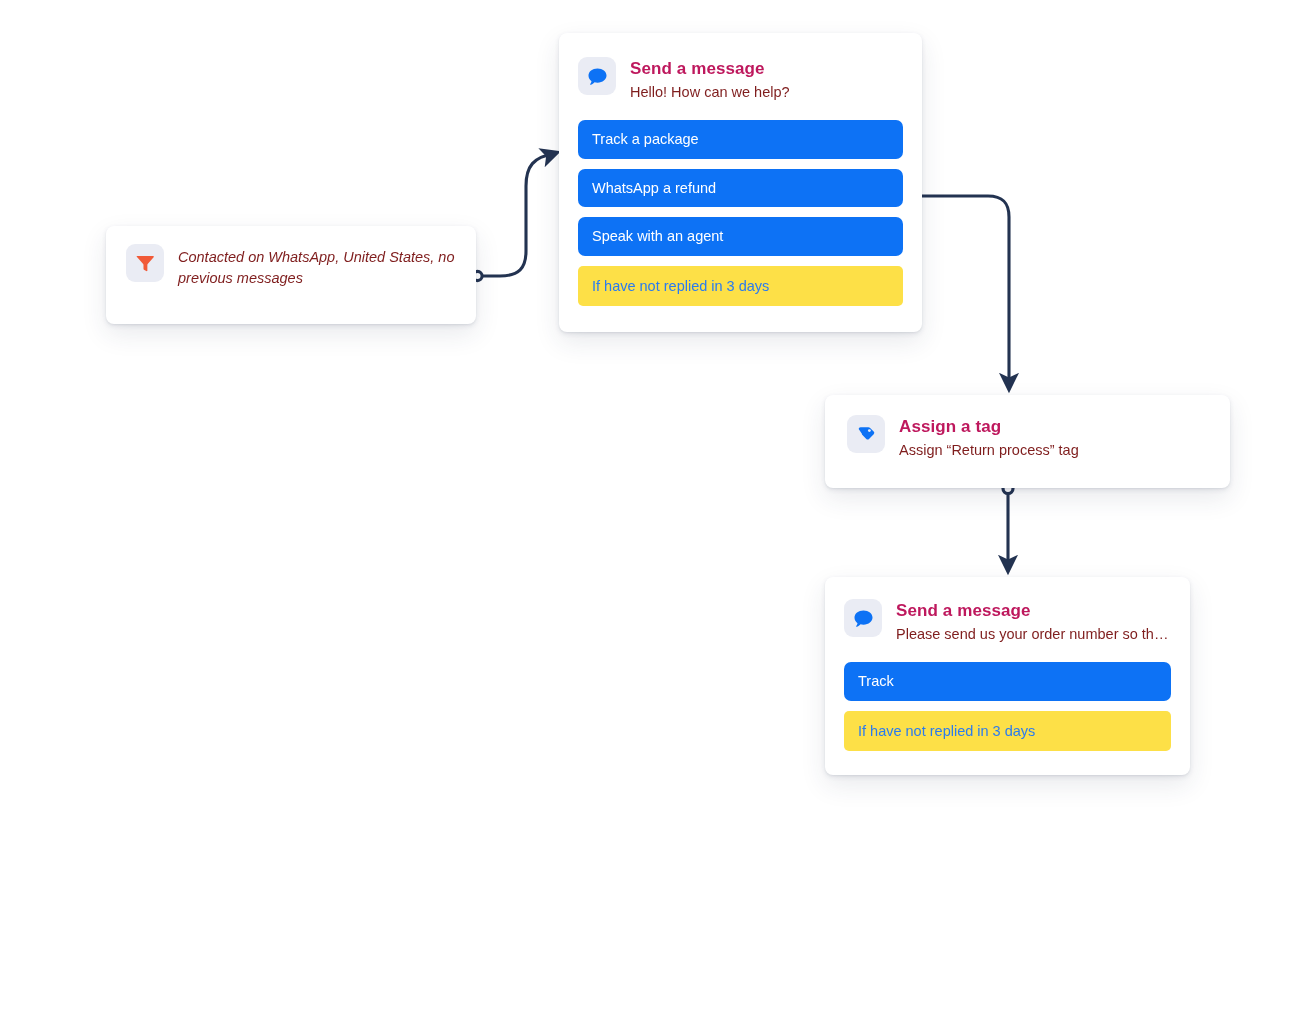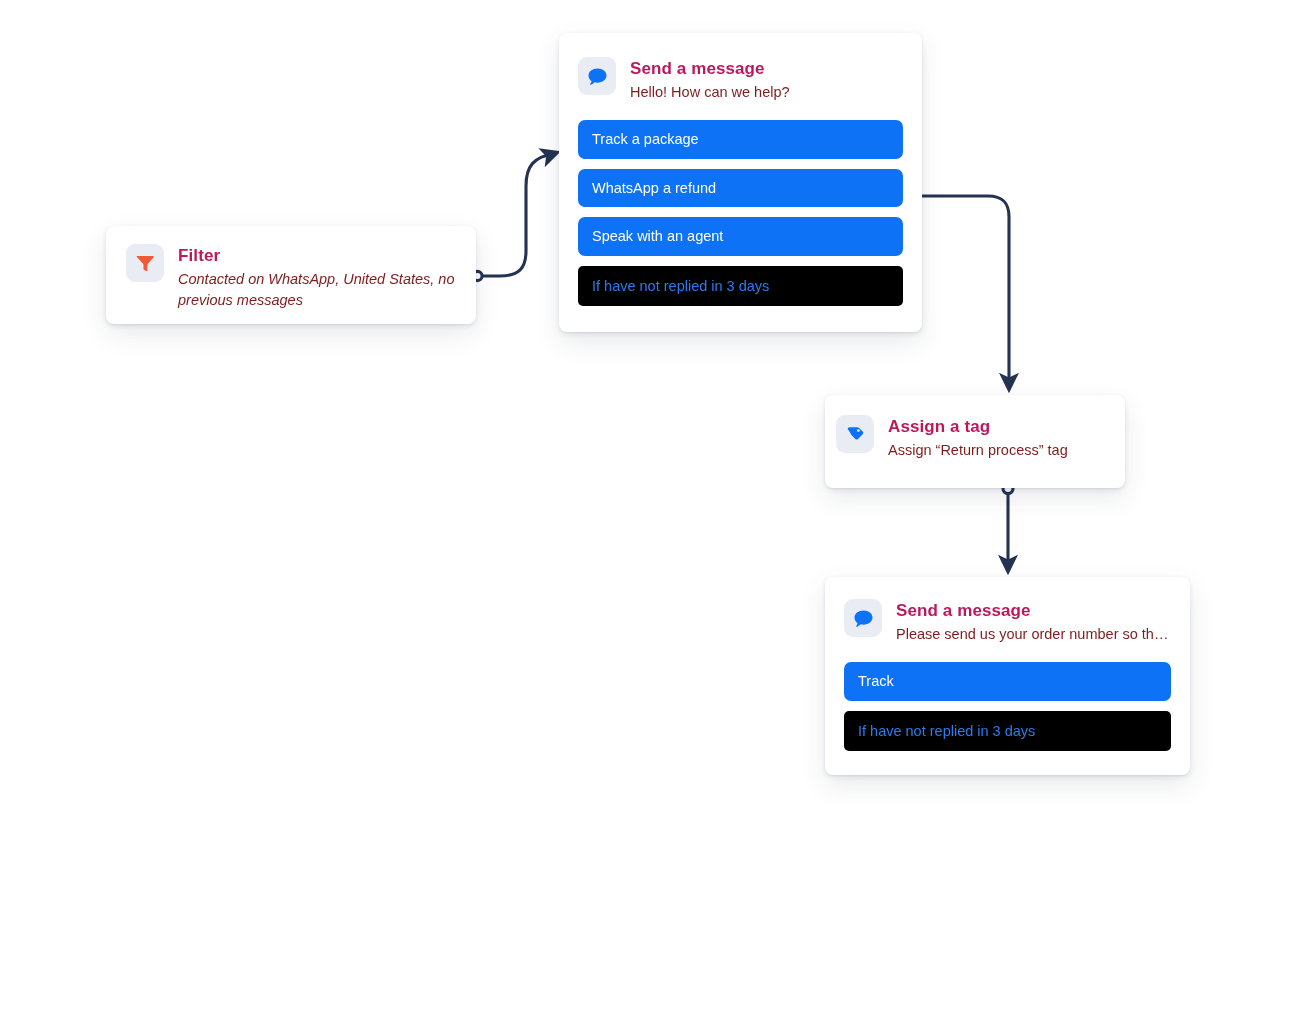--- a/index.html
+++ b/index.html
@@ -99,21 +99,21 @@
     border-radius: 7px;
     padding: 12px 14px;
     text-align: left;
     font-family: "Liberation Sans", sans-serif;
     cursor: pointer;
     margin-bottom: 10px;
   }
   .reply-btn:last-child { margin-bottom: 0; }
 
   .delay-row {
-    background: #000000;
+    background: #fde047;
     color: #2a7bf0;
     font-size: 14.5px;
     line-height: 1;
     border-radius: 5px;
     padding: 13px 14px;
     margin-top: 10px;
   }
 
   
   #card-filter {
@@ -125,22 +125,22 @@
   #card-filter .node-sub { line-height: 21px; font-style: italic; }
 
   #card-message-top {
     left: 559px; top: 33px;
     width: 363px; height: 299px;
     padding: 24px 19px 22px 19px;
   }
 
   #card-tag {
     left: 825px; top: 395px;
-    width: 300px; height: 93px;
-    padding: 20px 11px;
+    width: 405px; height: 93px;
+    padding: 20px 22px;
   }
 
   #card-message-bottom {
     left: 825px; top: 577px;
     width: 365px; height: 198px;
     padding: 22px 19px 22px 19px;
   }
 </style>
 </head>
 <body>
@@ -177,21 +177,20 @@
         <svg width="22" height="22" viewBox="0 0 24 24" aria-hidden="true">
           <path d="M3.2 4.3 h17.6 a0.8 0.8 0 0 1 0.62 1.32 l-6.5 7.6
                    a1.4 1.4 0 0 0 -0.34 0.92 V20.1
                    a0.8 0.8 0 0 1 -1.22 0.68 l-2.5 -1.55
                    a1.1 1.1 0 0 1 -0.52 -0.94 v-4.15
                    a1.4 1.4 0 0 0 -0.34 -0.92 l-6.5 -7.6
                    A0.8 0.8 0 0 1 3.2 4.3 Z" fill="#f15a38"></path>
         </svg>
       </div>
       <div class="head-text">
-        <div class="node-title">Filter</div>
         <div class="node-sub">Contacted on WhatsApp, United States, no previous messages</div>
       </div>
     </div>
   </div>
 
   <div class="card" id="card-message-top">
     <div class="card-head">
       <div class="node-icon">
         <svg width="23" height="23" viewBox="0 0 24 24" aria-hidden="true">
           <path d="M12 3.6 C17.3 3.6 21.4 6.8 21.4 11 C21.4 15.2 17.3 18.4 12 18.4

